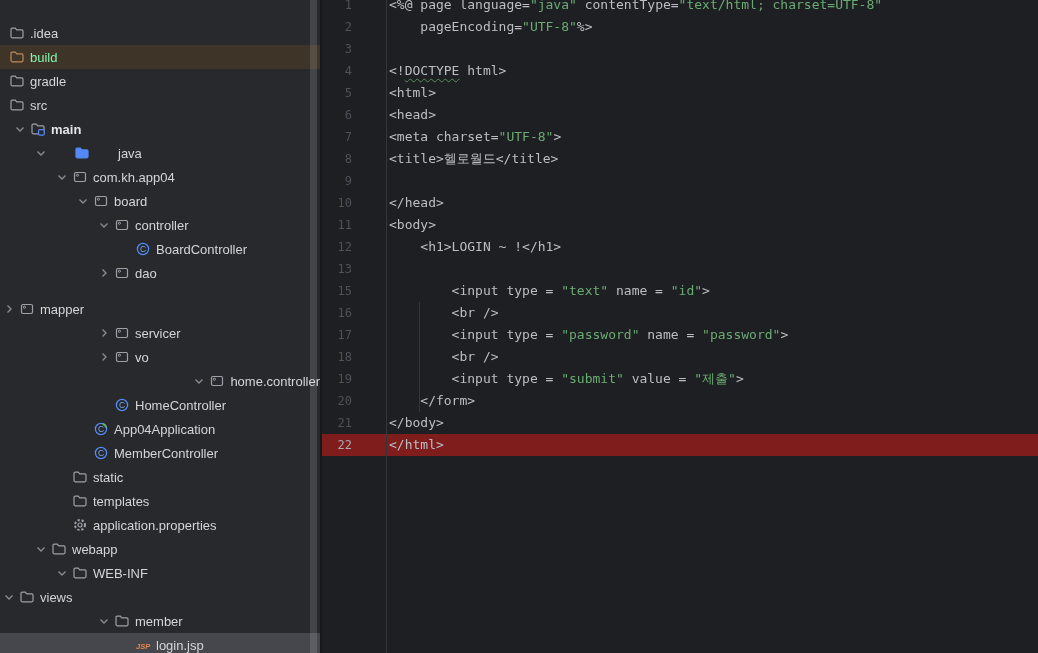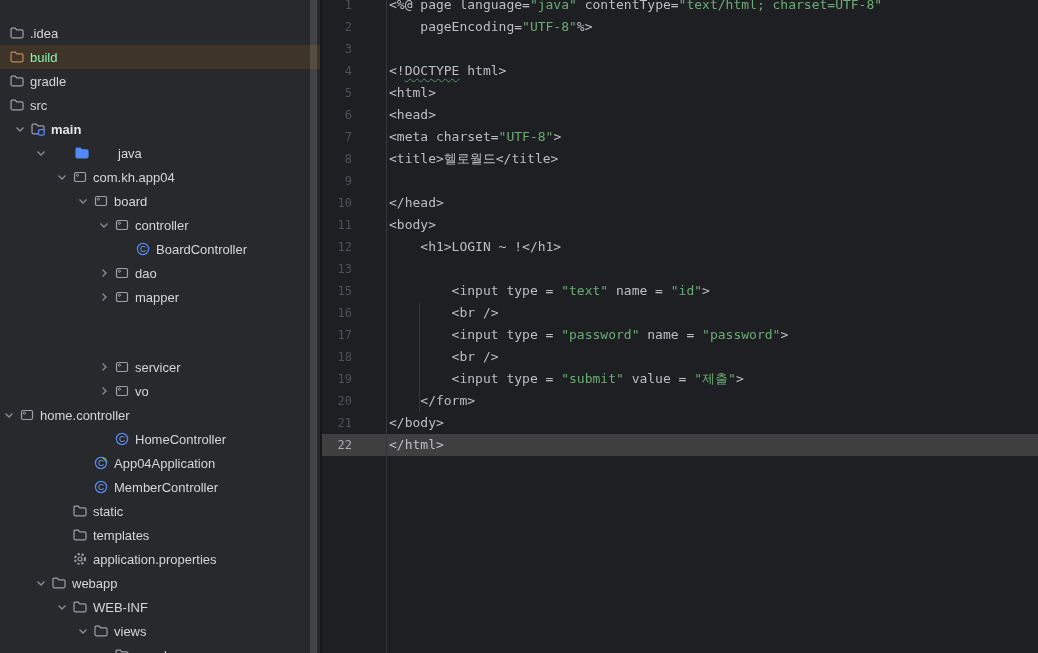--- a/index.html
+++ b/index.html
@@ -20,21 +20,21 @@
   .scroll-strip{position:absolute;top:0;right:3px;width:7px;height:100%;background:rgba(255,255,255,0.13);}
   .splitter{position:absolute;top:0;left:320px;width:2px;height:100%;background:#17181b;z-index:6;}
 
   
   .editor{position:relative;flex:1;background:#1e1f22;overflow:hidden;}
   .editor::before{content:"";position:absolute;left:66px;top:0;height:100%;width:1px;background:#34363b;z-index:2;}
   .code-area{position:absolute;top:-6px;left:0;right:0;}
   .code-line{display:flex;height:22px;font-family:"DejaVu Sans Mono","Liberation Mono",monospace;font-size:13px;line-height:22px;}
   .code-line .ln{width:32px;flex:none;text-align:right;color:#4d5158;font-size:12px;}
   .code-line .code{white-space:pre;padding-left:37px;color:#bcbec4;}
-  .code-line.active{background:#404040;}
+  .code-line.active{background:#7f1d1d;}
   .code-line.active .ln{color:#a9abb0;}
   .seg-s{color:#6aab73;}
   .squig{text-decoration:underline;text-decoration-style:wavy;text-decoration-color:#56915d;
          text-decoration-thickness:1px;text-underline-offset:3px;text-decoration-skip-ink:none;}
   .guide{position:absolute;width:1px;background:#34363b;z-index:2;}
 </style>
 </head>
 <body>
 
 <div class="app">
@@ -157,63 +157,63 @@
             </svg>
           </span>
           <span class="ticon">
             <svg width="16" height="16" viewBox="0 0 16 16">
               <rect x="2.5" y="3.5" width="11" height="9" rx="1.4" fill="none" stroke="#9da0a8" stroke-width="1.2"></rect>
               <circle cx="5.4" cy="6.2" r="1.1" fill="none" stroke="#9da0a8" stroke-width="1"></circle>
             </svg>
           </span>
           <span class="tlabel">dao</span>
         </div>
+        <div class="tree-row" style=" margin-top: 12px;">
+          <span class="chev">
+            <svg width="16" height="16" viewBox="0 0 16 16">
+              <polyline points="6.5,4.5 10,8 6.5,11.5" fill="none" stroke="#878b93" stroke-width="1.4"></polyline>
+            </svg>
+          </span>
+          <span class="ticon">
+            <svg width="16" height="16" viewBox="0 0 16 16">
+              <rect x="2.5" y="3.5" width="11" height="9" rx="1.4" fill="none" stroke="#9da0a8" stroke-width="1.2"></rect>
+              <circle cx="5.4" cy="6.2" r="1.1" fill="none" stroke="#9da0a8" stroke-width="1"></circle>
+            </svg>
+          </span>
+          <span class="tlabel">mapper</span>
+        </div>
         <div class="tree-row" style="padding-left: 95px;">
           <span class="chev">
             <svg width="16" height="16" viewBox="0 0 16 16">
               <polyline points="6.5,4.5 10,8 6.5,11.5" fill="none" stroke="#878b93" stroke-width="1.4"></polyline>
             </svg>
           </span>
           <span class="ticon">
             <svg width="16" height="16" viewBox="0 0 16 16">
               <rect x="2.5" y="3.5" width="11" height="9" rx="1.4" fill="none" stroke="#9da0a8" stroke-width="1.2"></rect>
               <circle cx="5.4" cy="6.2" r="1.1" fill="none" stroke="#9da0a8" stroke-width="1"></circle>
             </svg>
           </span>
-          <span class="tlabel">mapper</span>
-        </div>
-        <div class="tree-row" style="padding-left: 95px; margin-top: 46px;">
+          <span class="tlabel">servicer</span>
+        </div>
+        <div class="tree-row" style="padding-left: 95px;">
           <span class="chev">
             <svg width="16" height="16" viewBox="0 0 16 16">
               <polyline points="6.5,4.5 10,8 6.5,11.5" fill="none" stroke="#878b93" stroke-width="1.4"></polyline>
             </svg>
           </span>
           <span class="ticon">
             <svg width="16" height="16" viewBox="0 0 16 16">
               <rect x="2.5" y="3.5" width="11" height="9" rx="1.4" fill="none" stroke="#9da0a8" stroke-width="1.2"></rect>
               <circle cx="5.4" cy="6.2" r="1.1" fill="none" stroke="#9da0a8" stroke-width="1"></circle>
             </svg>
           </span>
-          <span class="tlabel">servicer</span>
-        </div>
-        <div class="tree-row" style="padding-left: 95px;">
-          <span class="chev">
-            <svg width="16" height="16" viewBox="0 0 16 16">
-              <polyline points="6.5,4.5 10,8 6.5,11.5" fill="none" stroke="#878b93" stroke-width="1.4"></polyline>
-            </svg>
-          </span>
-          <span class="ticon">
-            <svg width="16" height="16" viewBox="0 0 16 16">
-              <rect x="2.5" y="3.5" width="11" height="9" rx="1.4" fill="none" stroke="#9da0a8" stroke-width="1.2"></rect>
-              <circle cx="5.4" cy="6.2" r="1.1" fill="none" stroke="#9da0a8" stroke-width="1"></circle>
-            </svg>
-          </span>
           <span class="tlabel">vo</span>
         </div>
-        <div class="tree-row" style="">
+        <div class="tree-row" style="padding-left: 74px; justify-content: flex-end;">
           <span class="chev">
             <svg width="16" height="16" viewBox="0 0 16 16">
               <polyline points="4.5,6.5 8,10 11.5,6.5" fill="none" stroke="#878b93" stroke-width="1.4"></polyline>
             </svg>
           </span>
           <span class="ticon">
             <svg width="16" height="16" viewBox="0 0 16 16">
               <rect x="2.5" y="3.5" width="11" height="9" rx="1.4" fill="none" stroke="#9da0a8" stroke-width="1.2"></rect>
               <circle cx="5.4" cy="6.2" r="1.1" fill="none" stroke="#9da0a8" stroke-width="1"></circle>
             </svg>
@@ -292,21 +292,21 @@
               <polyline points="4.5,6.5 8,10 11.5,6.5" fill="none" stroke="#878b93" stroke-width="1.4"></polyline>
             </svg>
           </span>
           <span class="ticon">
             <svg width="16" height="16" viewBox="0 0 16 16">
               <path d="M2 4.4c0-.7.5-1.2 1.2-1.2h3.1l1.4 1.7h5.1c.7 0 1.2.5 1.2 1.2v5.5c0 .7-.5 1.2-1.2 1.2H3.2c-.7 0-1.2-.5-1.2-1.2z" fill="none" stroke="#9da0a8" stroke-width="1.2"></path>
             </svg>
           </span>
           <span class="tlabel">WEB-INF</span>
         </div>
-        <div class="tree-row" style="padding-left: 74px;">
+        <div class="tree-row" style="">
           <span class="chev">
             <svg width="16" height="16" viewBox="0 0 16 16">
               <polyline points="4.5,6.5 8,10 11.5,6.5" fill="none" stroke="#878b93" stroke-width="1.4"></polyline>
             </svg>
           </span>
           <span class="ticon">
             <svg width="16" height="16" viewBox="0 0 16 16">
               <path d="M2 4.4c0-.7.5-1.2 1.2-1.2h3.1l1.4 1.7h5.1c.7 0 1.2.5 1.2 1.2v5.5c0 .7-.5 1.2-1.2 1.2H3.2c-.7 0-1.2-.5-1.2-1.2z" fill="none" stroke="#9da0a8" stroke-width="1.2"></path>
             </svg>
           </span>

